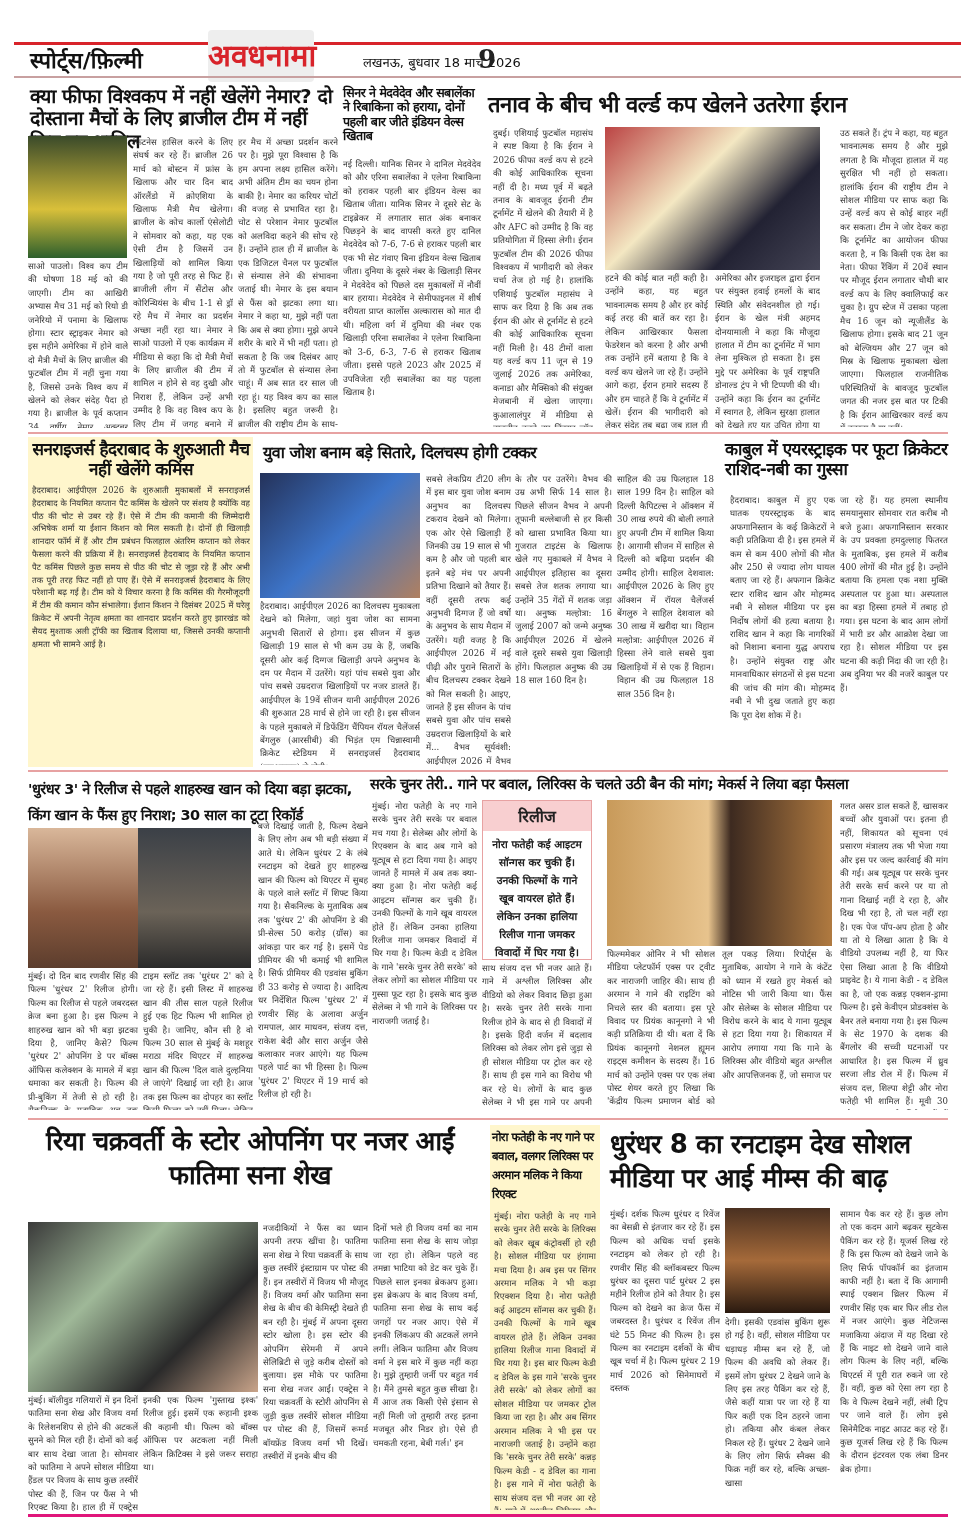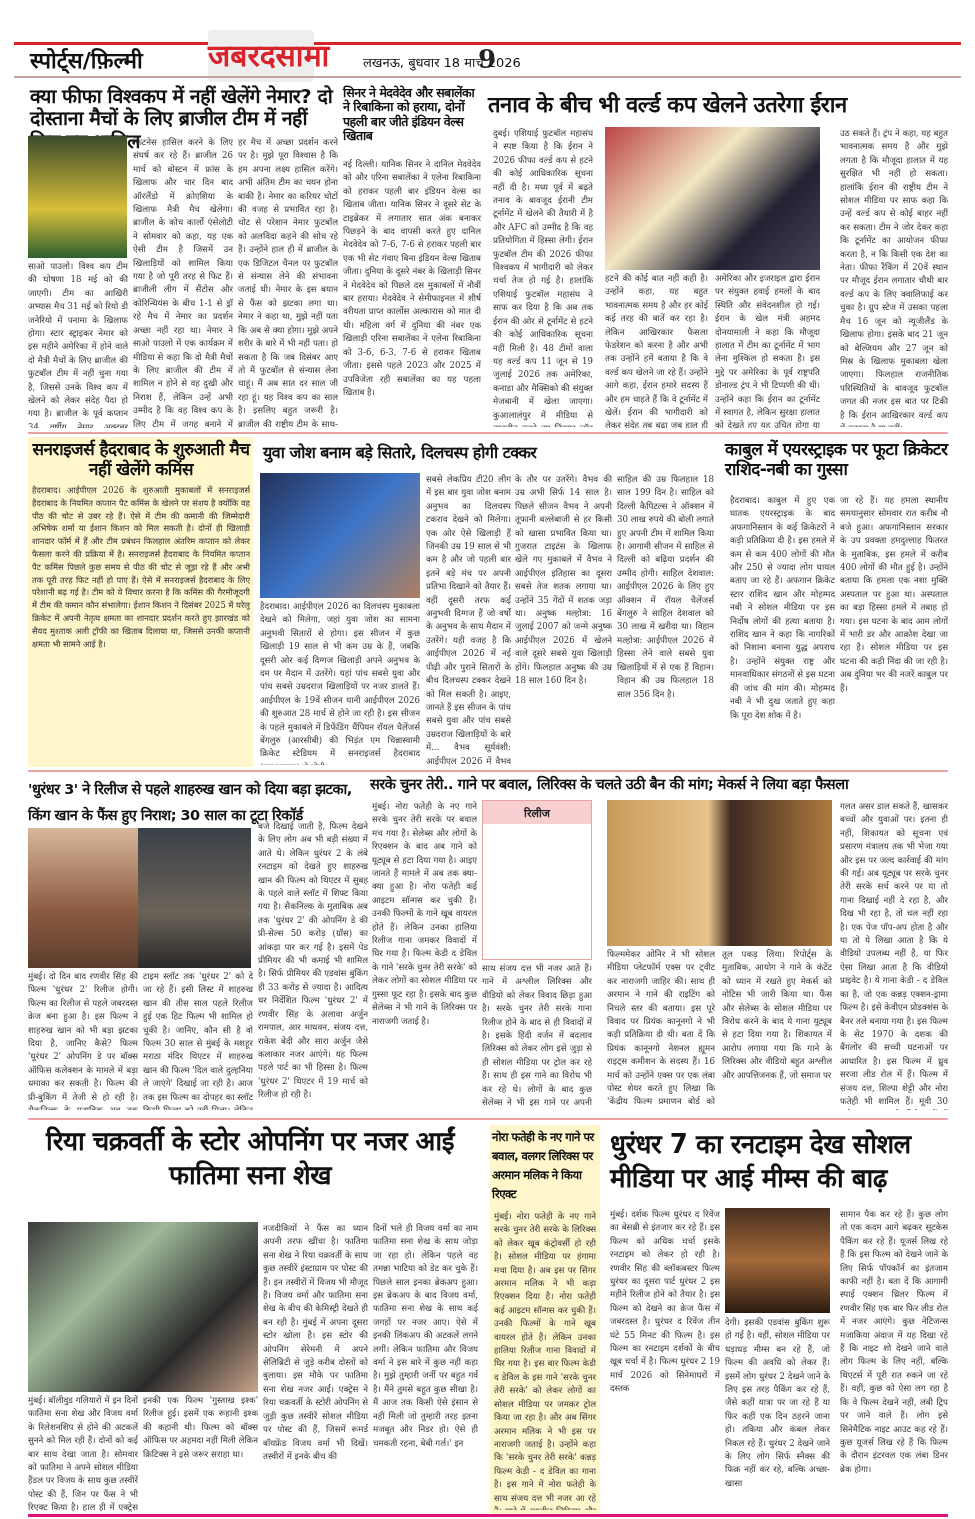--- a/index.html
+++ b/index.html
@@ -9,30 +9,30 @@
 .section{font-family:"DejaVu Sans",sans-serif;font-weight:bold;font-size:22px;color:#111}
 .logo{background:#eeeeee;border-radius:4px;text-align:center;font-family:"DejaVu Sans",sans-serif;font-weight:900;color:#d8232a;font-size:36px;line-height:52px}
 .date{font-family:"DejaVu Sans",sans-serif;font-size:13px;color:#111}
 .pageno{font-family:"DejaVu Serif",serif;font-weight:bold;font-size:26px}
 .h1{font-family:"DejaVu Sans",sans-serif;font-weight:900;color:#111;line-height:1.15;letter-spacing:-0.5px}
 .body{font-size:8.6px;line-height:13.4px;text-align:justify;color:#333;overflow:hidden}
 .col{position:absolute;overflow:hidden}
 .img{position:absolute;background:#888;overflow:hidden}
 .caption-box{background:#fff6cc}
 .pinkbox{position:absolute;border:1px solid #e7a2a2;background:#fff}
-.pinkbox .tag{background:#f8cfd0;text-align:center;font-family:"DejaVu Sans",sans-serif;font-weight:bold;font-size:11px;padding:4px 0}
+.pinkbox .tag{background:#f8cfd0;text-align:center;font-family:"DejaVu Sans",sans-serif;font-weight:bold;font-size:16px;padding:4px 0}
 .pinkbox .txt{font-family:"DejaVu Sans",sans-serif;font-weight:bold;font-size:12.5px;line-height:22px;text-align:center;padding:4px 6px}
 .rule{position:absolute;height:3px;background:#e0157a}
 </style>
 </head>
 <body>
 
 <div class="hdrline" style="top:42px"></div>
 <div class="abs section" style="left:30px;top:44px">स्पोर्ट्स/फ़िल्मी</div>
-<div class="abs logo" style="left:208px;top:30px;width:106px;height:52px;font-size:30px">जबरदसामा</div>
+<div class="abs logo" style="left:208px;top:30px;width:106px;height:52px;font-size:30px">अवधनामा</div>
 <div class="abs date" style="left:363px;top:53px">लखनऊ, बुधवार 18 मार्च 2026</div>
 <div class="abs pageno" style="left:478px;top:44px">9</div>
 <div class="hdrline" style="top:76px;height:2px;background:#c8a0a0"></div>
 
 <div class="abs h1" style="left:30px;top:86px;width:305px;font-size:19.5px">क्या फीफा विश्वकप में नहीं खेलेंगे नेमार? दो दोस्ताना मैचों के लिए ब्राजील टीम में नहीं किए गए शामिल</div>
 <div class="img" style="left:28px;top:136px;width:99px;height:122px;background:linear-gradient(180deg,#3a4a2a 0%,#d9c03a 60%,#2d5f2d 100%)"></div>
 <div class="col body" style="left:28px;top:260px;width:100px;height:168px">साओ पाउलो। विश्व कप टीम की घोषणा 18 मई को की जाएगी। टीम का आखिरी अभ्यास मैच 31 मई को रियो डी जनेरियो में पनामा के खिलाफ होगा। स्टार स्ट्राइकर नेमार को इस महीने अमेरिका में होने वाले दो मैत्री मैचों के लिए ब्राजील की फुटबॉल टीम में नहीं चुना गया है, जिससे उनके विश्व कप में खेलने को लेकर संदेह पैदा हो गया है। ब्राजील के पूर्व कप्तान 34 वर्षीय नेमार अक्टूबर 2023 में चोटिल होने के बाद से पूर्ण</div>
 <div class="col body" style="left:133px;top:136px;width:100px;height:292px">फिटनेस हासिल करने के लिए संघर्ष कर रहे हैं। ब्राजील 26 मार्च को बोस्टन में फ्रांस के खिलाफ और चार दिन बाद ऑरलैंडो में क्रोएशिया के खिलाफ मैत्री मैच खेलेगा। ब्राजील के कोच कार्लो एंसेलोटी ने सोमवार को कहा, यह एक ऐसी टीम है जिसमें उन खिलाड़ियों को शामिल किया गया है जो पूरी तरह से फिट हैं। ब्राजीली लीग में सैंटोस और कोरिन्थियंस के बीच 1-1 से ड्रॉ रहे मैच में नेमार का प्रदर्शन अच्छा नहीं रहा था। नेमार ने साओ पाउलो में एक कार्यक्रम में मीडिया से कहा कि दो मैत्री मैचों के लिए ब्राजील की टीम में शामिल न होने से वह दुखी और निराश हैं, लेकिन उन्हें अभी उम्मीद है कि वह विश्व कप के लिए टीम में जगह बनाने में सफल रहेंगे। उन्होंने कहा, मेरा पूरा ध्यान हर अभ्यास सत्र और</div>
 <div class="col body" style="left:238px;top:136px;width:100px;height:292px">हर मैच में अच्छा प्रदर्शन करने पर है। मुझे पूरा विश्वास है कि हम अपना लक्ष्य हासिल करेंगे। अभी अंतिम टीम का चयन होना बाकी है। नेमार का करियर चोटों की वजह से प्रभावित रहा है। चोट से परेशान नेमार फुटबॉल को अलविदा कहने की सोच रहे हैं। उन्होंने हाल ही में ब्राजील के एक डिजिटल चैनल पर फुटबॉल से संन्यास लेने की संभावना जताई थी। नेमार के इस बयान से फैंस को झटका लगा था। नेमार ने कहा था, मुझे नहीं पता कि अब से क्या होगा। मुझे अपने शरीर के बारे में भी नहीं पता। हो सकता है कि जब दिसंबर आए तो मैं फुटबॉल से संन्यास लेना चाहूं। मैं अब सात दर साल जी रहा हूं। यह विश्व कप का साल है। इसलिए बहुत जरूरी है। ब्राजील की राष्ट्रीय टीम के साथ-साथ मेरे लिए भी।</div>
 
@@ -66,39 +66,40 @@
 <div class="img" style="left:28px;top:828px;width:110px;height:140px;background:linear-gradient(180deg,#d9b79a 0%,#8a5a40 60%,#5c3d2d 100%)"></div>
 <div class="img" style="left:138px;top:828px;width:113px;height:140px;background:linear-gradient(180deg,#3b4047 0%,#6b6358 60%,#2a2a2a 100%)"></div>
 <div class="col body" style="left:28px;top:970px;width:110px;height:140px">मुंबई। दो दिन बाद रणवीर सिंह की फिल्म 'धुरंधर 2' रिलीज होगी। फिल्म का रिलीज से पहले जबरदस्त क्रेज बना हुआ है। इस फिल्म ने शाहरुख खान को भी बड़ा झटका दिया है, जानिए कैसे? फिल्म 'धुरंधर 2' ओपनिंग डे पर बॉक्स ऑफिस कलेक्शन के मामले में बड़ा धमाका कर सकती है। फिल्म की प्री-बुकिंग में तेजी से हो रही है। सैकनिल्क के मुताबिक अब तक फिल्म ने अपने ओपनिंग डे के लिए देश भर में 10 लाख से ज्यादा टिकट बेच दिए हैं। कई फिल्मों के</div>
 <div class="col body" style="left:143px;top:970px;width:110px;height:140px">टाइम स्लॉट तक 'धुरंधर 2' को दे जा रहे हैं। इसी लिस्ट में शाहरुख खान की तीस साल पहले रिलीज हुई एक हिट फिल्म भी शामिल हो चुकी है। जानिए, कौन सी है वो फिल्म 30 साल से मुंबई के मशहूर मराठा मंदिर थिएटर में शाहरुख खान की फिल्म 'दिल वाले दुल्हनिया ले जाएंगे' दिखाई जा रही है। आज तक इस फिल्म का दोपहर का स्लॉट किसी फिल्म को नहीं मिला। लेकिन 'धुरंधर 2' के कारण इसे आगे के स्लॉट में शिफ्ट कर दिया गया है। यह फिल्म हर दिन सुबह 11:30</div>
 <div class="col body" style="left:258px;top:820px;width:110px;height:290px">बजे दिखाई जाती है, फिल्म देखने के लिए लोग अब भी बड़ी संख्या में आते थे। लेकिन धुरंधर 2 के लंबे रनटाइम को देखते हुए शाहरुख खान की फिल्म को थिएटर में सुबह के पहले वाले स्लॉट में शिफ्ट किया गया है। सैकनिल्क के मुताबिक अब तक 'धुरंधर 2' की ओपनिंग डे की प्री-सेल्स 50 करोड़ (ग्रॉस) का आंकड़ा पार कर गई है। इसमें पेड प्रीमियर की भी कमाई भी शामिल है। सिर्फ प्रीमियर की एडवांस बुकिंग ही 33 करोड़ से ज्यादा है। आदित्य धर निर्देशित फिल्म 'धुरंधर 2' में रणवीर सिंह के अलावा अर्जुन रामपाल, आर माधवन, संजय दत्त, राकेश बेदी और सारा अर्जुन जैसे कलाकार नजर आएंगे। यह फिल्म पहले पार्ट का भी हिस्सा है। फिल्म 'धुरंधर 2' थिएटर में 19 मार्च को रिलीज हो रही है।</div>
 
 <div class="abs h1" style="left:370px;top:776px;width:600px;font-size:14.5px">सरके चुनर तेरी.. गाने पर बवाल, लिरिक्स के चलते उठी बैन की मांग; मेकर्स ने लिया बड़ा फैसला</div>
 <div class="col body" style="left:372px;top:800px;width:105px;height:310px">मुंबई। नोरा फतेही के नए गाने सरके चुनर तेरी सरके पर बवाल मच गया है। सेलेब्स और लोगों के रिएक्शन के बाद अब गाने को यूट्यूब से हटा दिया गया है। आइए जानते हैं मामले में अब तक क्या-क्या हुआ है। नोरा फतेही कई आइटम सॉन्गस कर चुकी हैं। उनकी फिल्मों के गाने खूब वायरल होते हैं। लेकिन उनका हालिया रिलीज गाना जमकर विवादों में घिर गया है। फिल्म केडी द डेविल के गाने 'सरके चुनर तेरी सरके' को लेकर लोगों का सोशल मीडिया पर गुस्सा फूट रहा है। इसके बाद कुछ सेलेब्स ने भी गाने के लिरिक्स पर नाराजगी जताई है।</div>
 <div class="pinkbox" style="left:482px;top:800px;width:110px;height:160px">
   <div class="tag">रिलीज</div>
+  <div class="txt" style="font-size:10.5px;line-height:18px">नोरा फतेही कई आइटम सॉन्गस कर चुकी हैं। उनकी फिल्मों के गाने खूब वायरल होते हैं। लेकिन उनका हालिया रिलीज गाना जमकर विवादों में घिर गया है।</div>
 </div>
 <div class="col body" style="left:482px;top:962px;width:110px;height:148px">साथ संजय दत्त भी नजर आते हैं। गाने में अश्लील लिरिक्स और वीडियो को लेकर विवाद छिड़ा हुआ है। सरके चुनर तेरी सरके गाना रिलीज होने के बाद से ही विवादों में है। इसके हिंदी वर्जन में बदलाव लिरिक्स को लेकर लोग इसे जुड़ा से ही सोशल मीडिया पर ट्रोल कर रहे हैं। साथ ही इस गाने का विरोध भी कर रहे थे। लोगों के बाद कुछ सेलेब्स ने भी इस गाने पर अपनी राय रखी। सिंगर अरमान मलिक और</div>
 <div class="img" style="left:607px;top:800px;width:225px;height:146px;background:linear-gradient(90deg,#c89a5a 0%,#e7c38d 45%,#3d2a20 55%,#b07a40 100%)"></div>
 <div class="col body" style="left:607px;top:948px;width:108px;height:162px">फिल्ममेकर ओनिर ने भी सोशल मीडिया प्लेटफॉर्म एक्स पर ट्वीट कर नाराजगी जाहिर की। साथ ही अरमान ने गाने की राइटिंग को निचले स्तर की बताया। इस पूरे विवाद पर प्रियंक कानूनगो ने भी कड़ी प्रतिक्रिया दी थी। बता दें कि प्रियंक कानूनगो नेशनल ह्यूमन राइट्स कमीशन के सदस्य हैं। 16 मार्च को उन्होंने एक्स पर एक लंबा पोस्ट शेयर करते हुए लिखा कि 'केंद्रीय फिल्म प्रमाणन बोर्ड को बताना चाहिए कि ऐसे गाने को मंजूरी कैसे मिली?'</div>
 <div class="col body" style="left:722px;top:948px;width:110px;height:162px">तूल पकड़ लिया। रिपोर्ट्स के मुताबिक, आयोग ने गाने के कंटेंट को ध्यान में रखते हुए मेकर्स को नोटिस भी जारी किया था। फैंस और सेलेब्स के सोशल मीडिया पर विरोध करने के बाद ये गाना यूट्यूब से हटा दिया गया है। शिकायत में आरोप लगाया गया कि गाने के लिरिक्स और वीडियो बहुत अश्लील और आपत्तिजनक हैं, जो समाज पर</div>
 <div class="col body" style="left:840px;top:800px;width:108px;height:310px">गलत असर डाल सकते हैं, खासकर बच्चों और युवाओं पर। इतना ही नहीं, शिकायत को सूचना एवं प्रसारण मंत्रालय तक भी भेजा गया और इस पर जल्द कार्रवाई की मांग की गई। अब यूट्यूब पर सरके चुनर तेरी सरके सर्च करने पर या तो गाना दिखाई नहीं दे रहा है, और दिख भी रहा है, तो चल नहीं रहा है। एक पेज पॉप-अप होता है और या तो ये लिखा आता है कि ये वीडियो उपलब्ध नहीं है, या फिर ऐसा लिखा आता है कि वीडियो प्राइवेट है। ये गाना केडी - द डेविल का है, जो एक कन्नड़ एक्शन-ड्रामा फिल्म है। इसे केवीएन प्रोडक्शंस के बैनर तले बनाया गया है। इस फिल्म के सेट 1970 के दशक की बैंगलोर की सच्ची घटनाओं पर आधारित है। इस फिल्म में ध्रुव सरजा लीड रोल में हैं। फिल्म में संजय दत्त, शिल्पा शेट्टी और नोरा फतेही भी शामिल हैं। मूवी 30 अप्रैल 2026 को सिनेमाघरों में रिलीज हो सकती है।</div>
 
 <div class="abs h1" style="left:30px;top:1125px;width:440px;font-size:26px;text-align:center;line-height:1.3">रिया चक्रवर्ती के स्टोर ओपनिंग पर नजर आईं फातिमा सना शेख</div>
 <div class="img" style="left:28px;top:1222px;width:230px;height:170px;background:linear-gradient(135deg,#3a3a3a 0%,#9fb898 35%,#2a2a2a 70%,#c9a48a 100%)"></div>
 <div class="col body" style="left:28px;top:1394px;width:110px;height:118px">मुंबई। बॉलीवुड गलियारों में इन दिनों फातिमा सना शेख और विजय वर्मा के रिलेशनशिप से होने की अटकलें सुनने को मिल रही हैं। दोनों को कई बार साथ देखा जाता है। सोमवार को फातिमा ने अपने सोशल मीडिया हैंडल पर विजय के साथ कुछ तस्वीरें पोस्ट की हैं, जिन पर फैंस ने भी रिएक्ट किया है। हाल ही में एक्ट्रेस रिया चक्रवर्ती ने</div>
 <div class="col body" style="left:263px;top:1222px;width:105px;height:290px">नजदीकियों ने फैंस का ध्यान अपनी तरफ खींचा है। फातिमा सना शेख ने रिया चक्रवर्ती के साथ कुछ तस्वीरें इंस्टाग्राम पर पोस्ट की हैं। इन तस्वीरों में विजय भी मौजूद हैं। विजय वर्मा और फातिमा सना शेख के बीच की केमिस्ट्री देखते ही बन रही है। मुंबई में अपना दूसरा स्टोर खोला है। इस स्टोर की ओपनिंग सेरेमनी में अपने सेलिब्रिटी से जुड़े करीब दोस्तों को बुलाया। इस मौके पर फातिमा सना शेख नजर आईं। एक्ट्रेस ने रिया चक्रवर्ती के स्टोरी ओपनिंग से जुड़ी कुछ तस्वीरें सोशल मीडिया पर पोस्ट की हैं, जिसमें रूमर्ड बॉयफ्रेंड विजय वर्मा भी दिखें। तस्वीरों में इनके बीच की</div>
 <div class="col body" style="left:373px;top:1222px;width:105px;height:290px">दिनों भले ही विजय वर्मा का नाम फातिमा सना शेख के साथ जोड़ा जा रहा हो। लेकिन पहले वह तमन्ना भाटिया को डेट कर चुके हैं। पिछले साल इनका ब्रेकअप हुआ। इस ब्रेकअप के बाद विजय वर्मा, फातिमा सना शेख के साथ कई जगहों पर नजर आए। ऐसे में इनकी लिंकअप की अटकलें लगने लगीं। लेकिन फातिमा और विजय वर्मा ने इस बारे में कुछ नहीं कहा है। मुझे तुम्हारी जर्नी पर बहुत गर्व है। मैंने तुमसे बहुत कुछ सीखा है। मैं आज तक किसी ऐसे इंसान से नहीं मिली जो तुम्हारी तरह इतना मजबूत और निडर हो। ऐसे ही चमकती रहना, बेबी गर्ल।' इन</div>
-<div class="col body" style="left:143px;top:1394px;width:115px;height:118px">इनकी एक फिल्म 'गुस्ताख इश्क' रिलीज हुई। इसमें एक रूहानी इश्क की कहानी थी। फिल्म को बॉक्स ऑफिस पर अहमदा नहीं मिली लेकिन क्रिटिक्स ने इसे जरूर सराहा था।</div>
+<div class="col body" style="left:143px;top:1394px;width:115px;height:118px">इनकी एक फिल्म 'गुस्ताख इश्क' रिलीज हुई। इसमें एक रूहानी इश्क की कहानी थी। फिल्म को बॉक्स ऑफिस पर अटकला नहीं मिली लेकिन क्रिटिक्स ने इसे जरूर सराहा था।</div>
 
 <div class="abs caption-box" style="left:490px;top:1125px;width:110px;height:390px"></div>
 <div class="abs h1" style="left:492px;top:1128px;width:106px;font-size:11.5px;line-height:19px">नोरा फतेही के नए गाने पर बवाल, वलगर लिरिक्स पर अरमान मलिक ने किया रिएक्ट</div>
 <div class="col body" style="left:494px;top:1210px;width:102px;height:300px">मुंबई। नोरा फतेही के नए गाने सरके चुनर तेरी सरके के लिरिक्स को लेकर खूब कंट्रोवर्सी हो रही है। सोशल मीडिया पर हंगामा मचा दिया है। अब इस पर सिंगर अरमान मलिक ने भी कड़ा रिएक्शन दिया है। नोरा फतेही कई आइटम सॉन्गस कर चुकी हैं। उनकी फिल्मों के गाने खूब वायरल होते हैं। लेकिन उनका हालिया रिलीज गाना विवादों में घिर गया है। इस बार फिल्म केडी द डेविल के इस गाने 'सरके चुनर तेरी सरके' को लेकर लोगों का सोशल मीडिया पर जमकर ट्रोल किया जा रहा है। और अब सिंगर अरमान मलिक ने भी इस पर नाराजगी जताई है। उन्होंने कहा कि 'सरके चुनर तेरी सरके' कन्नड़ फिल्म केडी - द डेविल का गाना है। इस गाने में नोरा फतेही के साथ संजय दत्त भी नजर आ रहे हैं। गाने में अश्लील लिरिक्स और वीडियो को लेकर विवाद छिड़ा हुआ है। और सोशल मीडिया पर इसका विरोध जारी है।</div>
 
-<div class="abs h1" style="left:610px;top:1128px;width:340px;font-size:26px;line-height:1.3">धुरंधर 7 का रनटाइम देख सोशल मीडिया पर आई मीम्स की बाढ़</div>
+<div class="abs h1" style="left:610px;top:1128px;width:340px;font-size:26px;line-height:1.3">धुरंधर 8 का रनटाइम देख सोशल मीडिया पर आई मीम्स की बाढ़</div>
 <div class="col body" style="left:610px;top:1208px;width:110px;height:305px">मुंबई। दर्शक फिल्म धुरंधर द रिवेंज का बेसब्री से इंतजार कर रहे हैं। इस फिल्म को अधिक चर्चा इसके रनटाइम को लेकर हो रही है। रणवीर सिंह की ब्लॉकबस्टर फिल्म धुरंधर का दूसरा पार्ट धुरंधर 2 इस महीने रिलीज होने को तैयार है। इस फिल्म को देखने का क्रेज फैंस में जबरदस्त है। धुरंधर द रिवेंज तीन घंटे 55 मिनट की फिल्म है। इस फिल्म का रनटाइम दर्शकों के बीच खूब चर्चा में है। फिल्म धुरंधर 2 19 मार्च 2026 को सिनेमाघरों में दस्तक</div>
 <div class="img" style="left:725px;top:1208px;width:105px;height:105px;background:linear-gradient(180deg,#4a3020 0%,#a56a3a 50%,#2a1a10 100%)"></div>
 <div class="col body" style="left:725px;top:1316px;width:105px;height:195px">देगी। इसकी एडवांस बुकिंग शुरू हो गई है। वहीं, सोशल मीडिया पर धड़ाधड़ मीम्स बन रहे हैं, जो फिल्म की अवधि को लेकर हैं। इसमें लोग धुरंधर 2 देखने जाने के लिए इस तरह पैकिंग कर रहे हैं, जैसे कहीं यात्रा पर जा रहे हैं या फिर कहीं एक दिन ठहरने जाना हो। तकिया और कंबल लेकर निकल रहे हैं। धुरंधर 2 देखने जाने के लिए लोग सिर्फ स्नैक्स की फिक्र नहीं कर रहे, बल्कि अच्छा-खासा</div>
 <div class="col body" style="left:840px;top:1208px;width:108px;height:305px">सामान पैक कर रहे हैं। कुछ लोग तो एक कदम आगे बढ़कर सूटकेस पैकिंग कर रहे हैं। यूजर्स लिख रहे हैं कि इस फिल्म को देखने जाने के लिए सिर्फ पॉपकॉर्न का इंतजाम काफी नहीं है। बता दें कि आगामी स्पाई एक्शन थ्रिलर फिल्म में रणवीर सिंह एक बार फिर लीड रोल में नजर आएंगे। कुछ नेटिजन्स मजाकिया अंदाज में यह दिखा रहे हैं कि नाइट शो देखने जाने वाले लोग फिल्म के लिए नहीं, बल्कि थिएटर्स में पूरी रात रुकने जा रहे हैं। वहीं, कुछ को ऐसा लग रहा है कि वे फिल्म देखने नहीं, लंबी ट्रिप पर जाने वाले हैं। लोग इसे सिनेमैटिक नाइट आउट कह रहे हैं। कुछ यूजर्स लिख रहे हैं कि फिल्म के दौरान इंटरवल एक लंबा डिनर ब्रेक होगा।</div>
 
 <div class="rule" style="left:28px;top:432px;width:920px;height:2px;background:#e7a2a2"></div>
 <div class="rule" style="left:28px;top:770px;width:920px;height:2px;background:#e7a2a2"></div>
 <div class="rule" style="left:28px;top:1118px;width:920px;height:2px;background:#e7a2a2"></div>
 <div class="rule" style="left:28px;top:1514px;width:920px"></div>
 

